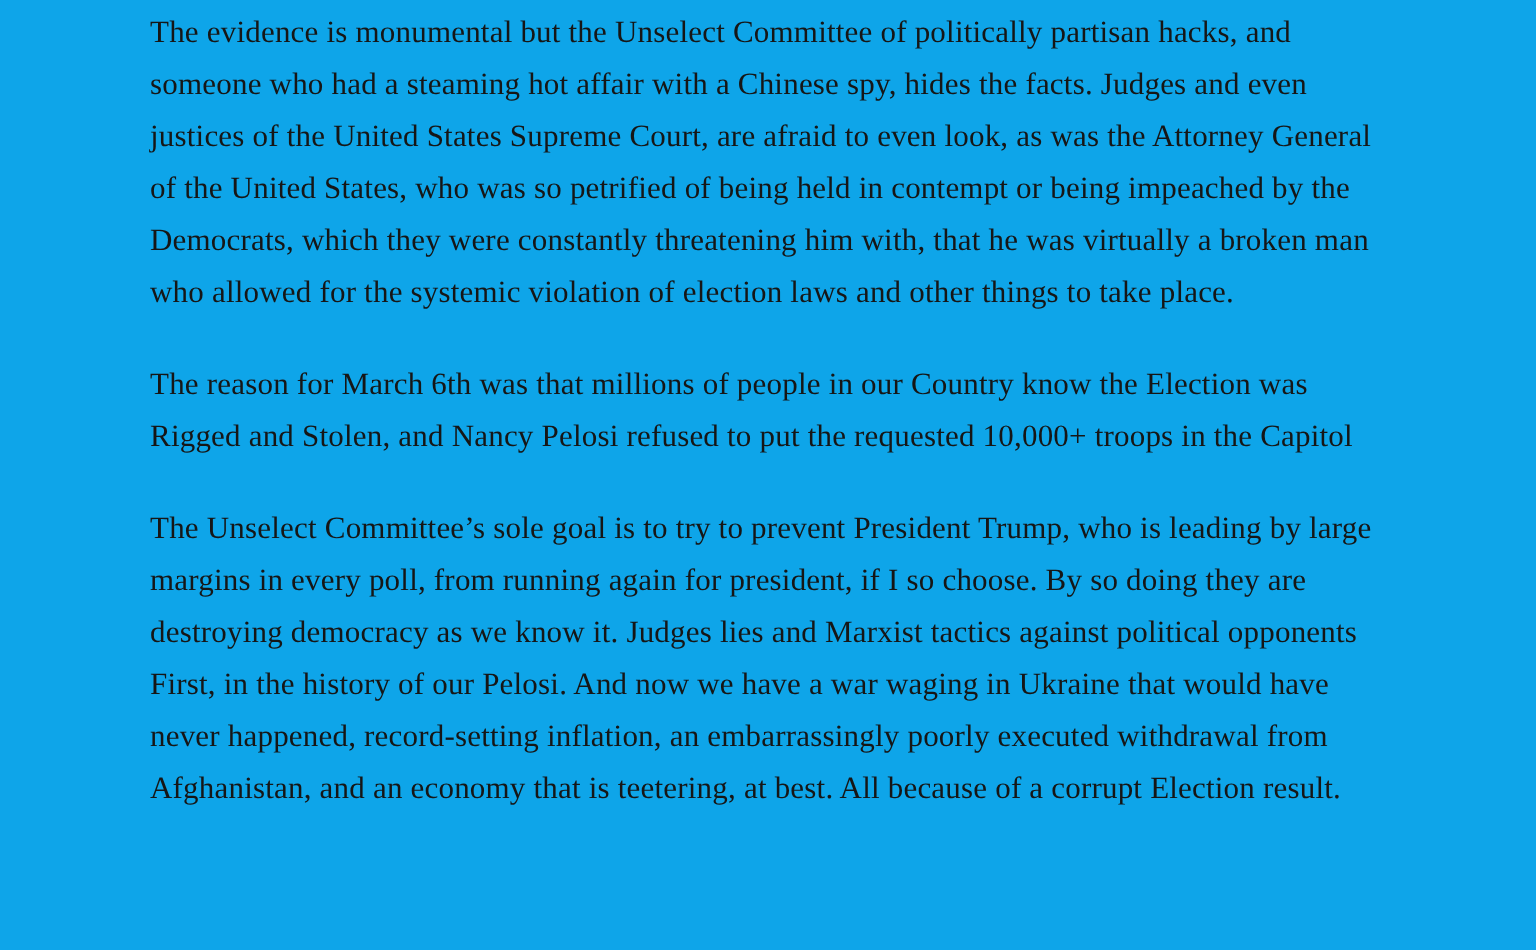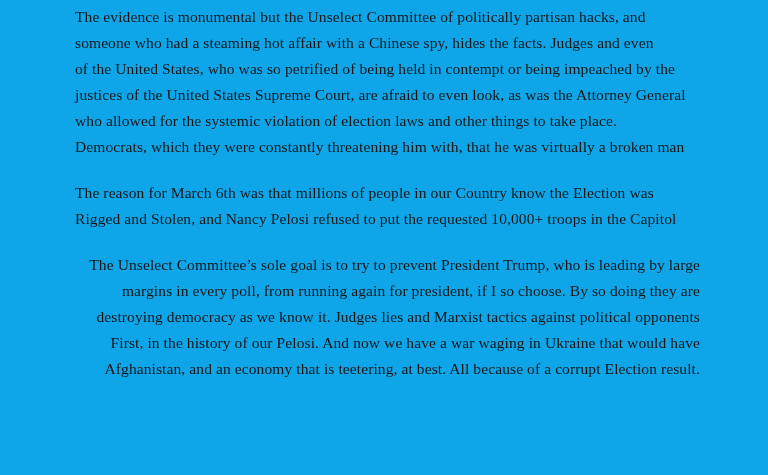--- a/index.html
+++ b/index.html
@@ -19,49 +19,49 @@
     width: 768px;
     height: 475px;
     padding: 4px 68px 0 75px;
     background: #0ea5e9;
   }
   .para {
     margin: 0 0 20px 0;
   }
   .para:last-child {
     margin-bottom: 16px;
-    text-align: right;
   }
   .line {
     font-size: 15.5px;
     line-height: 26px;
     white-space: nowrap;
     letter-spacing: 0.1px;
   }
 </style>
 </head>
 <body>
 
 <div class="doc">
 
   <div class="para">
     <div class="line">The evidence is monumental but the Unselect Committee of politically partisan hacks, and</div>
     <div class="line">someone who had a steaming hot affair with a Chinese spy, hides the facts. Judges and even</div>
+    <div class="line">justices of the United States Supreme Court, are afraid to even look, as was the Attorney General</div>
     <div class="line">of the United States, who was so petrified of being held in contempt or being impeached by the</div>
-    <div class="line">justices of the United States Supreme Court, are afraid to even look, as was the Attorney General</div>
+    <div class="line">Democrats, which they were constantly threatening him with, that he was virtually a broken man</div>
     <div class="line">who allowed for the systemic violation of election laws and other things to take place.</div>
-    <div class="line">Democrats, which they were constantly threatening him with, that he was virtually a broken man</div>
   </div>
 
   <div class="para">
     <div class="line">The reason for March 6th was that millions of people in our Country know the Election was</div>
     <div class="line">Rigged and Stolen, and Nancy Pelosi refused to put the requested 10,000+ troops in the Capitol</div>
   </div>
 
   <div class="para">
     <div class="line">The Unselect Committee’s sole goal is to try to prevent President Trump, who is leading by large</div>
     <div class="line">margins in every poll, from running again for president, if I so choose. By so doing they are</div>
     <div class="line">destroying democracy as we know it. Judges lies and Marxist tactics against political opponents</div>
     <div class="line">First, in the history of our Pelosi. And now we have a war waging in Ukraine that would have</div>
+    <div class="line">never happened, record-setting inflation, an embarrassingly poorly executed withdrawal from</div>
     <div class="line">Afghanistan, and an economy that is teetering, at best. All because of a corrupt Election result.</div>
   </div>
 
 </div>
 
 </body></html>

